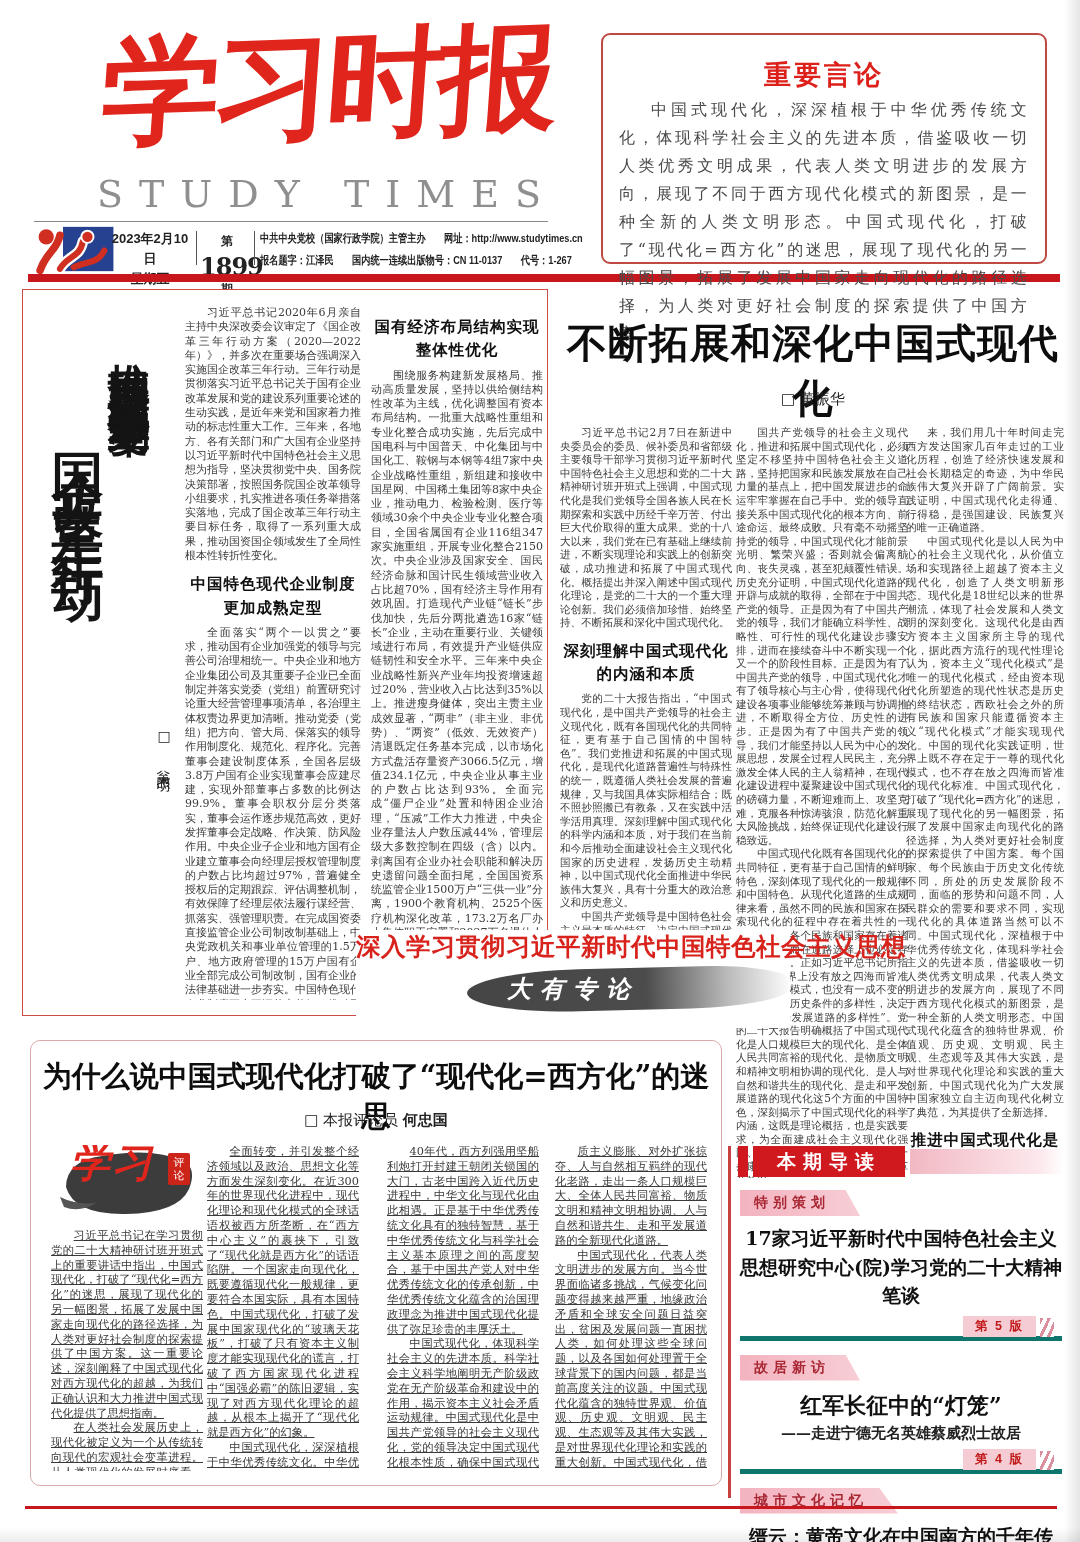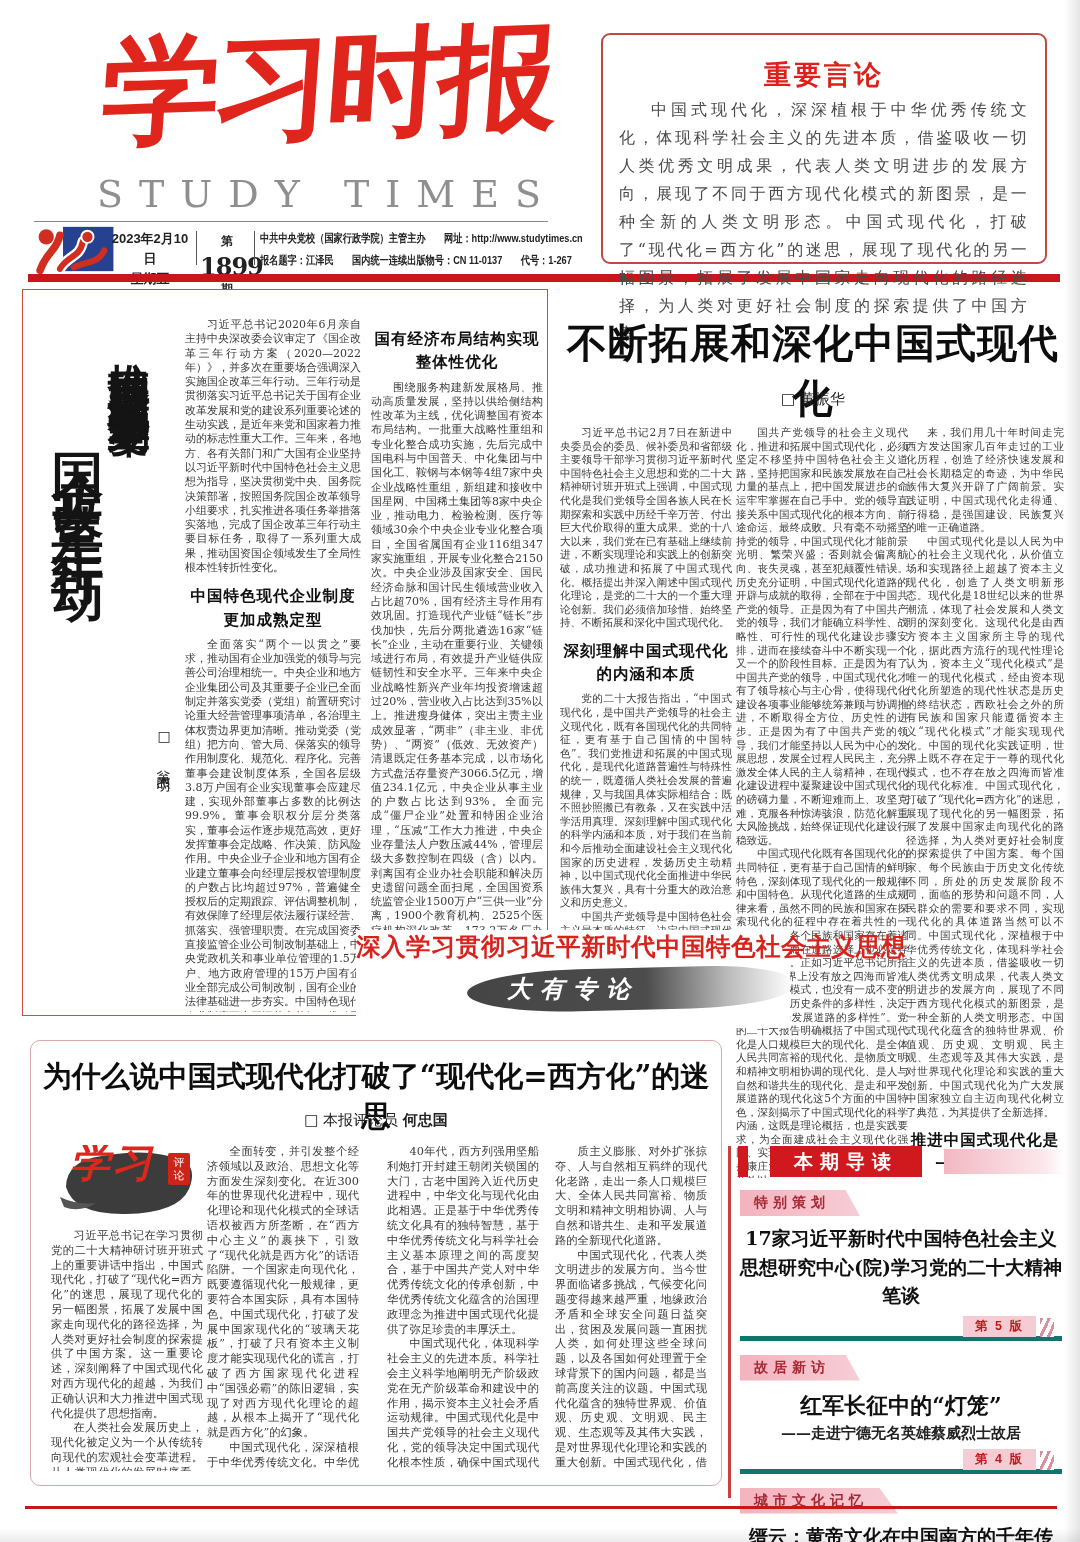--- a/index.html
+++ b/index.html
@@ -50,21 +50,21 @@
             border:1.5px solid #cf4b45;box-sizing:border-box;background:#fff;}
   .lh-deck{position:absolute;left:20px;top:122px;writing-mode:vertical-rl;
            font-size:52px;font-weight:900;letter-spacing:17px;color:#141414;
            font-family:"Liberation Sans",sans-serif;}
   .lh-main{position:absolute;left:78px;top:40px;writing-mode:vertical-rl;
            font-size:42px;font-weight:900;letter-spacing:4px;color:#141414;
            font-family:"Liberation Sans",sans-serif;}
   .lh-author{position:absolute;left:132px;top:438px;writing-mode:vertical-rl;
              font-size:14px;letter-spacing:5px;color:#222;}
   .lcol{position:absolute;top:16px;height:694px;overflow:hidden;text-align:justify;
-        font-size:11px;line-height:14.3px;color:#3a3a3a;margin-top:12px;}
+        font-size:11px;line-height:14.3px;color:#3a3a3a;}
   .lcol1{left:162px;width:176px;}
   .lcol2{left:348px;width:172px;}
   .lcol p, .fcol p, .bcol p{margin:0;text-indent:2em;}
   .sub-hd{font-weight:900;font-size:15.5px;line-height:1.5;text-align:center;
           letter-spacing:1px;color:#101010;margin:9px 0 7px;text-indent:0;
           font-family:"DejaVu Serif",serif;}
 
   
   .banner{position:absolute;left:356px;top:930px;width:434px;height:98px;background:#fff;
           z-index:6;text-align:center;}
@@ -90,33 +90,33 @@
   .fcol3{left:906px;width:158px;height:740px;}
 
   
   .b-box{position:absolute;left:30px;top:1040px;width:692px;height:446px;
          border:1.5px solid #d9aaaa;border-radius:10px;box-sizing:border-box;background:#fff;}
   .b-title{position:absolute;left:0;top:16px;width:100%;text-align:center;
            font-size:29px;font-weight:900;color:#0d0d0d;font-family:"DejaVu Serif",serif;}
   .b-author{position:absolute;left:0;top:70px;width:100%;text-align:center;font-size:15px;color:#222;}
   .b-author b{font-weight:900;}
   .bcol{position:absolute;top:104px;width:152px;height:326px;overflow:hidden;
-        text-align:justify;font-size:11.3px;line-height:14.8px;color:#3a3a3a;}
+        text-align:justify;font-size:11.3px;line-height:14.8px;color:#3a3a3a;text-decoration:underline;}
   .bcol1{left:20px;} .bcol2{left:176px;} .bcol3{left:356px;} .bcol4{left:524px;}
   .xp-stamp{position:relative;width:142px;height:78px;margin:0 auto 6px;}
   .xp-stamp svg{position:absolute;left:0;top:0;}
   .xp-main{position:absolute;left:14px;top:10px;font-size:40px;font-weight:900;font-style:italic;
            color:#e0251c;letter-spacing:2px;font-family:"DejaVu Serif",serif;}
   .xp-seal{position:absolute;right:8px;top:8px;width:16px;padding:3px 3px;background:#cc2418;
            color:#fff;font-size:11px;line-height:1.2;text-align:center;border-radius:2px;
            font-family:"Liberation Sans",sans-serif;}
 
   
   .rg-line{position:absolute;left:728px;top:1146px;width:3px;height:352px;background:#c84040;}
-  .rg-header{position:absolute;left:738px;top:1146px;width:326px;height:31px;display:flex;gap:22px;}
+  .rg-header{position:absolute;left:738px;top:1146px;width:326px;height:31px;display:flex;gap:5px;}
   .rg-sq{width:10px;background:#d0191e;}
   .rg-bar{width:152px;background:#d0191e;color:#fff;font-size:19px;font-weight:900;
           letter-spacing:7px;text-align:center;line-height:31px;font-family:"Liberation Sans",sans-serif;}
   .rg-tail{flex:1;margin:3px 0;background:linear-gradient(90deg,#f2b8c3,#fce9ed 85%,#fff);}
   .rg-body{position:absolute;left:740px;top:1190px;width:322px;}
   .rg-label{display:inline-block;background:linear-gradient(90deg,#f3b3bf,#f7cdd5);
             color:#a82733;font-size:14px;font-weight:bold;letter-spacing:5px;
             padding:4px 30px 4px 14px;clip-path:polygon(0 0,88% 0,100% 100%,0 100%);
             font-family:"Liberation Sans",sans-serif;}
   .rg-h{font-size:19px;font-weight:900;text-align:center;line-height:1.5;color:#101010;

